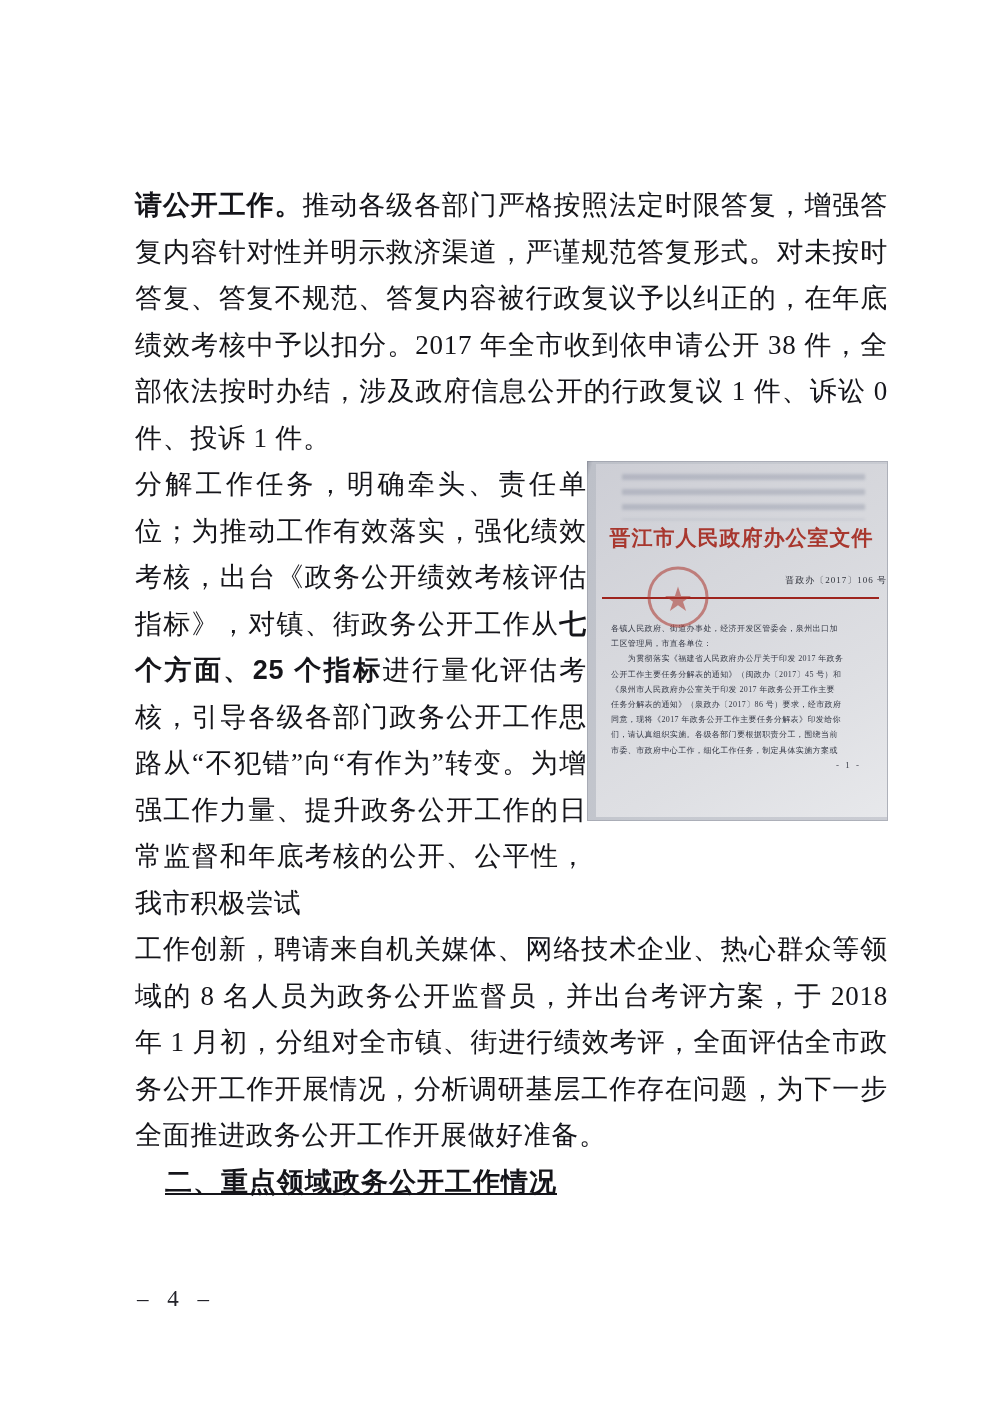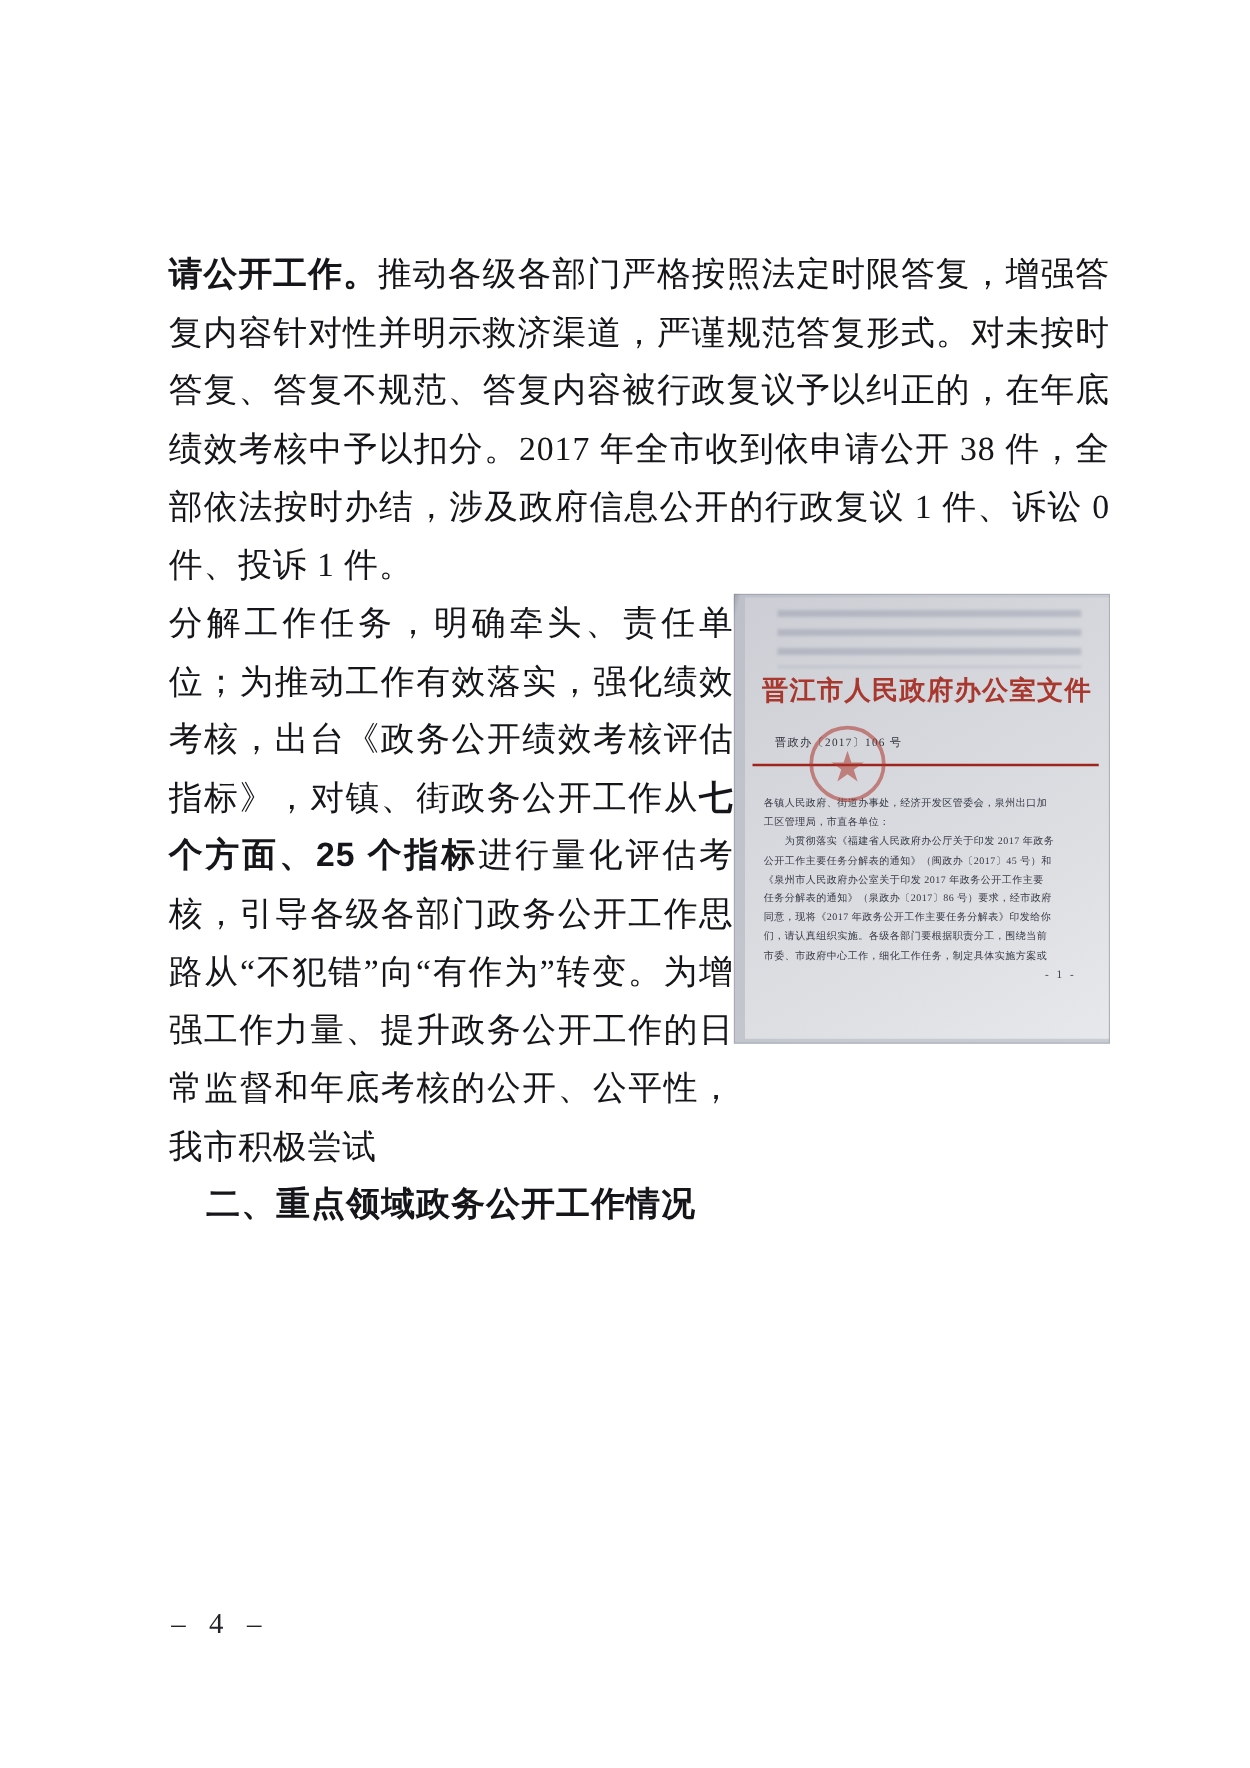--- a/index.html
+++ b/index.html
@@ -6,21 +6,21 @@
   .page{
     position:relative;
     width:1000px;height:1414px;
     background:#ffffff;
     overflow:hidden;
     font-family:"Liberation Serif","DejaVu Serif",serif;
     color:#15151a;
   }
   .content{
     position:absolute;
-    left:135px;top:196px;width:753px;
+    left:135px;top:182px;width:753px;
   }
   .para{
     margin:0;
     font-size:27px;
     line-height:46.5px;
     letter-spacing:0.75px;
     text-align:justify;
     color:#15151a;
   }
   .para b{
@@ -55,21 +55,21 @@
     margin-top:60px;
     text-align:center;
     font-size:21px;font-weight:bold;
     color:#a8372e;
     letter-spacing:1px;
     white-space:nowrap;
   }
   .docnum{
     display:block;
     margin-top:22px;
-    text-align:left;
+    text-align:right;
     font-size:9px;color:#2e313a;
     letter-spacing:1px;
     margin-left:24px;
   }
   .red-line{
     margin:10px 8px 0 6px;height:2px;
     background:#9e241d;
   }
   .seal{
     position:absolute;left:50px;top:101px;width:64px;height:64px;
@@ -98,20 +98,21 @@
     margin:2px 26px 0 0;
     text-align:right;
     font-size:9px;color:#3a3e48;
     letter-spacing:2px;
   }
   
   .heading{
     font-weight:bold;
     font-family:"Liberation Sans","DejaVu Sans",sans-serif;
     letter-spacing:1px;
+    text-decoration:underline;
   }
   .pagenum{
     position:absolute;left:137px;top:1286px;
     font-size:23px;color:#23232a;
     letter-spacing:2px;word-spacing:9px;
   }
 </style>
 </head>
 <body>
 
@@ -147,19 +148,20 @@
 《泉州市人民政府办公室关于印发 2017 年政务公开工作主要
 任务分解表的通知》（泉政办〔2017〕86 号）要求，经市政府
 同意，现将《2017 年政务公开工作主要任务分解表》印发给你
 们，请认真组织实施。各级各部门要根据职责分工，围绕当前
 市委、市政府中心工作，细化工作任务，制定具体实施方案或</div>
           <div class="scan-pagenum">- 1 -</div>
         </div>
       </div>
     </div>
 
+    <p class="para">工作创新，聘请来自机关媒体、网络技术企业、热心群众等领域的 8 名人员为政务公开监督员，并出台考评方案，于 2018 年 1 月初，分组对全市镇、街进行绩效考评，全面评估全市政务公开工作开展情况，分析调研基层工作存在问题，为下一步全面推进政务公开工作开展做好准备。</p>
 
     <p class="para heading indent">二、重点领域政务公开工作情况</p>
 
   </div>
 
   <div class="pagenum">– 4 –</div>
 </div>
 
 </body></html>

